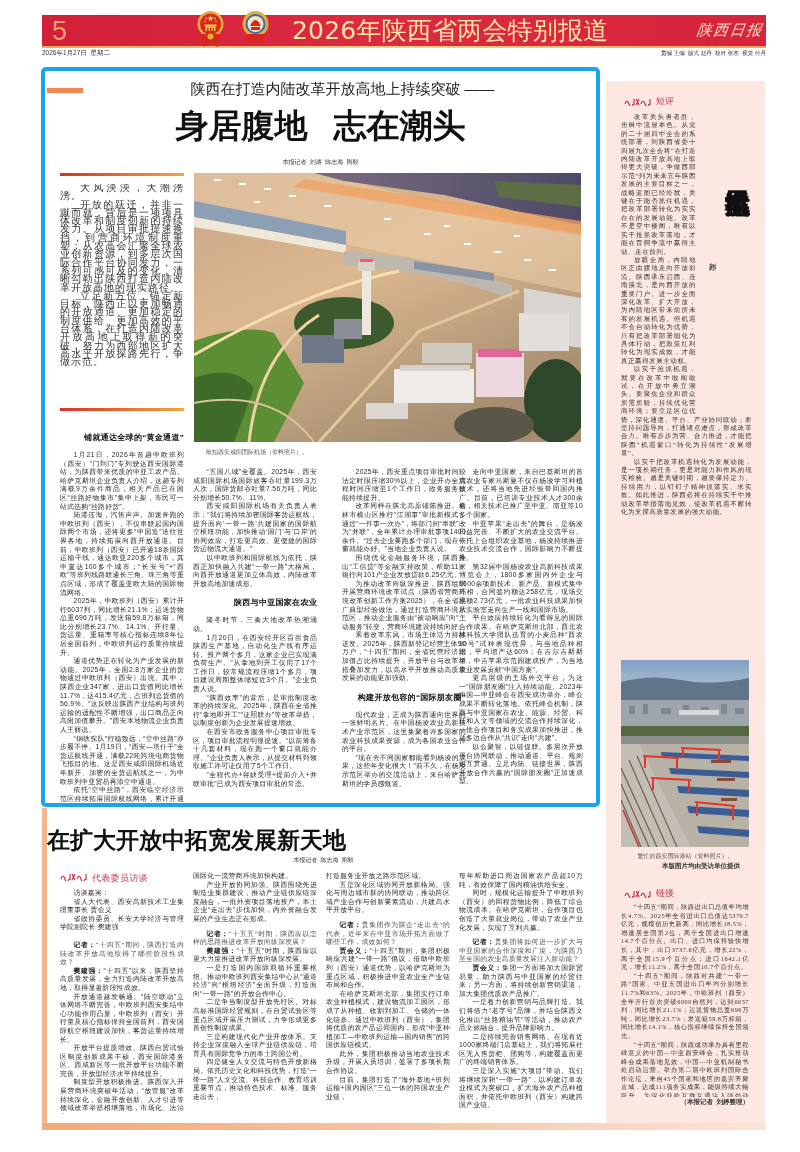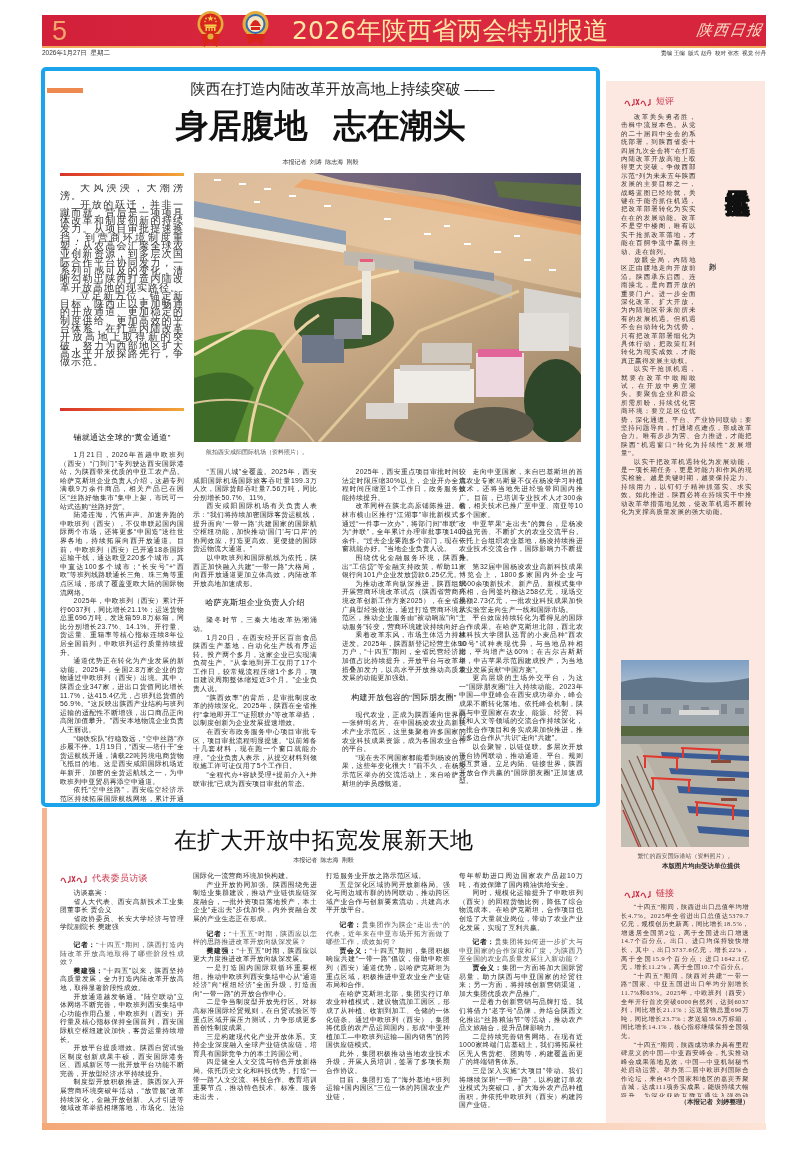--- a/index.html
+++ b/index.html
@@ -18,31 +18,31 @@
 
 .bluebox{left:41px;top:67px;width:559px;height:740px;border:4px solid #1ba3ec;border-radius:5px}
 .accent{left:47px;top:88px;width:36px;height:5px;background:#ee8a4f}
 .kicker{left:41px;top:80px;width:603px;text-align:center;font-size:15px;line-height:18px;color:#222;white-space:nowrap}
 .main-title{left:41px;top:107px;width:559px;text-align:center;font-size:33px;line-height:38px;font-weight:bold;color:#111;white-space:nowrap}
 .main-title .gap{display:inline-block;width:26px}
 .byline{font-size:6px;line-height:8px;color:#333;text-align:center;white-space:pre}
 
 .col{position:absolute;width:124px;overflow:hidden;font-size:6.8px;line-height:8.6px;letter-spacing:.3px;color:#2a2a2a;text-align:justify}
 .col p{text-indent:2em}
-.col h4{font-size:8px;line-height:10px;font-weight:normal;text-align:center;text-indent:0;letter-spacing:.3px;color:#111}
+.col h4{font-size:8px;line-height:10px;font-weight:bold;text-align:right;text-indent:0;letter-spacing:.3px;color:#111}
 .rule{height:3px;background:linear-gradient(90deg,#d7332a,#ea6a2c 50%,#f2a73c)}
 .intro{margin-top:8px;height:218px;overflow:hidden;font-family:Liberation Serif, serif;font-size:10px;line-height:8.3px;letter-spacing:1px;color:#333}
 .intro p{text-indent:2em}
 .photo{display:block;overflow:hidden}
 .caption{font-family:"Liberation Serif",serif;font-size:6px;line-height:8px;color:#555;white-space:nowrap}
 
 .leftstrip{left:42px;top:808px;width:5px;height:322px;background:#f3b690}
 .bottomstrip{left:42px;top:1123px;width:724px;height:7px;background:linear-gradient(90deg,#f4a878,#f8c7a8 55%,#fce4d8)}
-.bot-title{left:47px;top:826px;width:553px;text-align:center;font-size:23px;line-height:28px;font-weight:normal;color:#111;white-space:nowrap}
-.sec-label{height:12px;line-height:12px;font-size:9px;color:#c8324a;display:flex;align-items:center;gap:4px;margin-bottom:5px}
+.bot-title{left:47px;top:826px;width:553px;text-align:left;font-size:23px;line-height:28px;font-weight:bold;color:#111;white-space:nowrap}
+.sec-label{height:12px;line-height:12px;font-size:9px;color:#c8324a;display:flex;gap:4px;margin-bottom:5px}
 .logo-icon{display:inline-block;width:28px;height:9px}
 .col p.q{margin-top:6px;font-family:"Liberation Serif","DejaVu Serif",serif;color:#555}
 .col .spk{font-weight:bold;color:#222;font-family:"Liberation Sans",sans-serif}
 .col p.guest-head{margin-top:2px}
 
 .sidebar{left:606px;top:81px;width:159px;height:1049px;background:#fce8e1}
 .side-label{left:624px;height:10px;line-height:10px;font-size:9px;color:#c8324a;display:flex;align-items:center;gap:4px}
 .commentary{left:621px;top:113px;width:131px;height:528px;overflow:hidden;font-family:"Liberation Serif","DejaVu Serif",serif;font-size:6.5px;line-height:8.4px;letter-spacing:.55px;color:#333;text-align:justify}
 .commentary p{text-indent:2em}
 .title-float{float:right;width:54px;height:300px;position:relative;margin-left:2px}
@@ -173,21 +173,21 @@
   <rect x="325" y="140" width="50" height="38" fill="#e2ded9"></rect>
   <ellipse cx="362" cy="228" rx="32" ry="42" fill="#2e4629"></ellipse>
   <ellipse cx="300" cy="252" rx="40" ry="18" fill="#5a5648"></ellipse>
 </svg>
 <div class="abs caption" style="left:206px;top:448px">航拍西安咸阳国际机场（资料照片）。</div>
 
 <div class="col" style="left:193px;top:468px;height:334px">
   <p>“五国八城”全覆盖。2025年，西安咸阳国际机场国际旅客吞吐量199.3万人次，国际货邮吞吐量7.56万吨，同比分别增长50.7%、11%。</p>
   <p>西安咸阳国际机场有关负责人表示：“我们将持续加密国际客货运航线，提升面向‘一带一路’共建国家的国际航空枢纽功能，加快推动‘国门’与‘口岸’的协同效应，打造更高效、更便捷的国际货运物流大通道。”</p>
   <p>以中欧班列和国际航线为依托，陕西正加快融入共建“一带一路”大格局，向西开放通道更加立体高效，内陆改革开放高地加速成形。</p>
-  <h4 style="margin:10px 0 8px">哈萨克斯坦企业负责人介绍</h4>
+  <h4 style="margin:10px 0 8px">陕西与中亚国家在农业</h4>
   <p>隆冬时节，三秦大地改革热潮涌动。</p>
   <p>1月20日，在西安经开区百亩食品陕西生产基地，自动化生产线有序运转。投产两个多月，这家企业已实现满负荷生产。“从拿地到开工仅用了17个工作日，较常规流程压缩1个多月，项目建设周期整体缩短近3个月。”企业负责人说。</p>
   <p>“陕西效率”的背后，是审批制度改革的持续深化。2025年，陕西在全省推行“拿地即开工”“证照联办”等改革举措，以制度创新为企业发展提速增效。</p>
   <p>在西安市政务服务中心项目审批专区，项目审批流程明显提速。“以前筹备十几套材料，现在跑一个窗口就能办理。”企业负责人表示，从提交材料到领取施工许可证仅用了5个工作日。</p>
   <p>“全程代办+容缺受理+提前介入+并联审批”已成为西安项目审批的常态。</p>
 </div>
 
 <div class="col" style="left:342px;top:468px;height:334px">
   <p>2025年，西安重点项目审批时间较法定时限压缩30%以上，企业开办全流程时间压缩至1个工作日，政务服务效能持续提升。</p>
   <p>改革同样在陕北高原铺陈推进。榆林市横山区推行“江湖事”审批新模式，通过“一件事一次办”，将部门间“串联”改为“并联”，全年累计办理审批事项1400余件。“过去企业要跑多个部门，现在一窗就能办好。”当地企业负责人说。</p>

